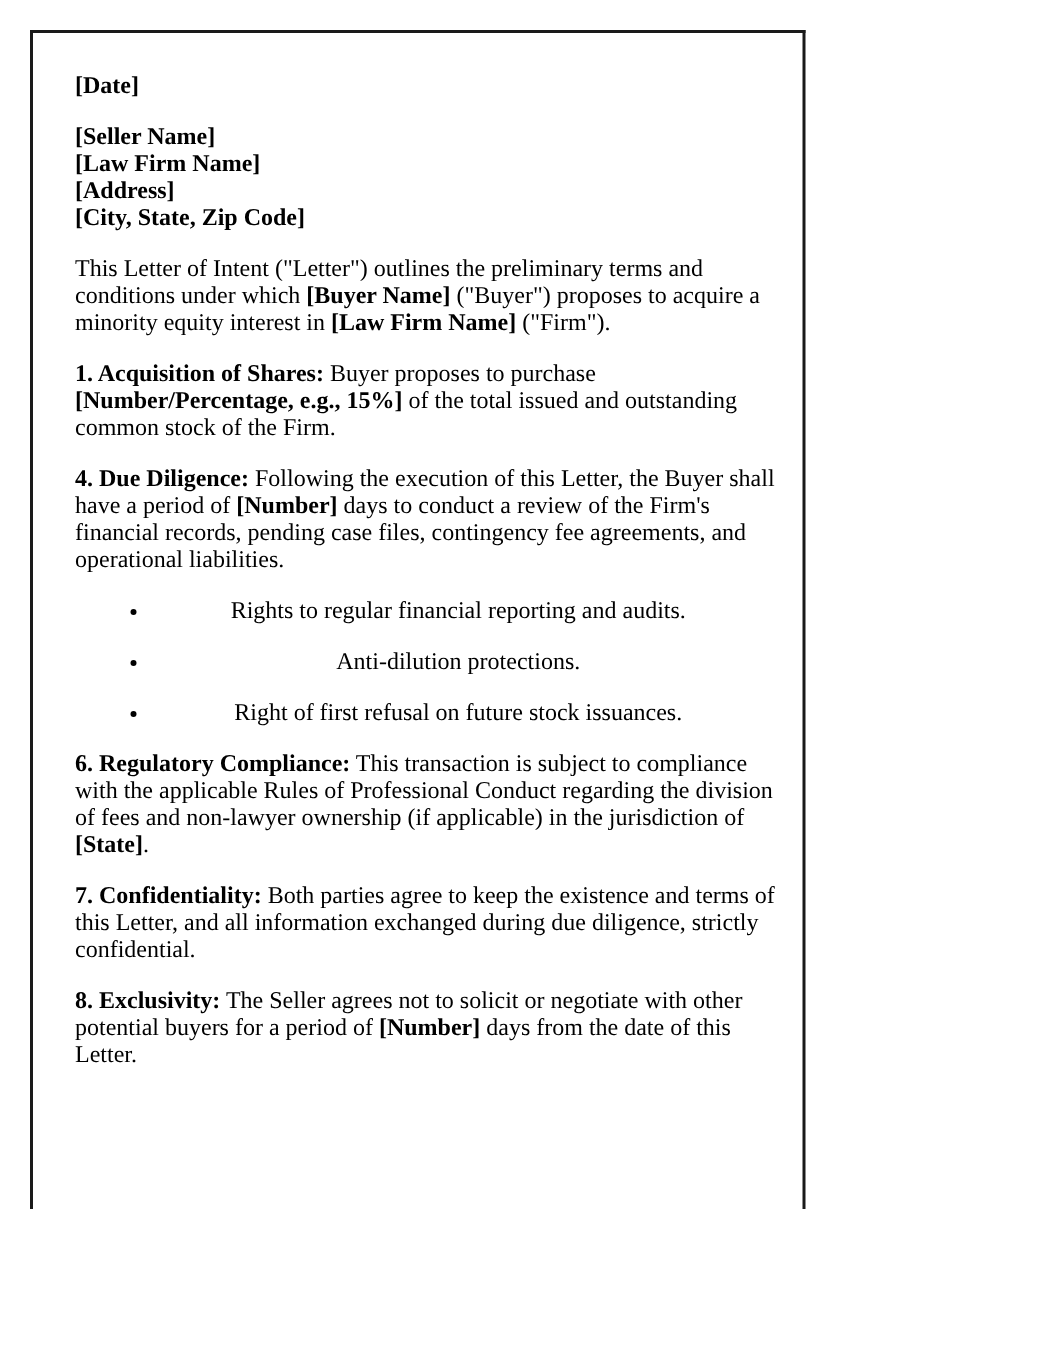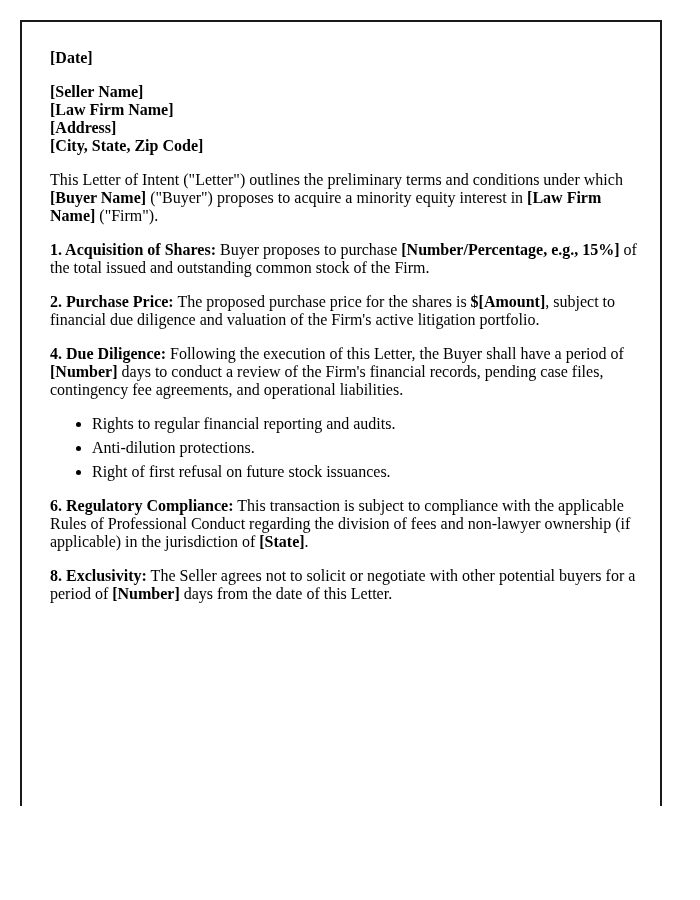--- a/index.html
+++ b/index.html
@@ -12,71 +12,72 @@
     height: 900px;
     position: relative;
     font-family: "Liberation Serif", "DejaVu Serif", serif;
     color: #000000;
     overflow: hidden;
   }
   .letter-frame {
     position: absolute;
     left: 20px;
     top: 20px;
-    width: 642px;
+    width: 517px;
     height: 786px;
     box-sizing: border-box;
     border-top: 2px solid #1a1a1a;
     border-left: 2px solid #1a1a1a;
     border-right: 2px solid #1a1a1a;
     border-bottom: none;
     padding: 27px 10px 0 28px;
     overflow: hidden;
     background: #ffffff;
     font-size: 16px;
     line-height: 18px;
   }
   .letter-frame p {
     margin: 0 0 16px 0;
   }
   .letter-frame ul {
     margin: 16px 0;
     padding-left: 36px;
   }
   .letter-frame li {
-    margin: 6px;
+    margin: 16px;
+    text-align: center;
   }
   .bold { font-weight: bold; }
   b { font-weight: bold; }
 </style>
 </head>
 <body>
 
 <div class="letter-frame">
 
   <p class="bold">[Date]</p>
 
   <p class="bold"><span>[Seller Name]</span><br><span>[Law Firm Name]</span><br><span>[Address]</span><br><span>[City, State, Zip Code]</span></p>
 
 
 
   <p><span>This Letter of Intent ("Letter") outlines the preliminary terms and conditions under which </span><b>[Buyer Name]</b><span> ("Buyer") proposes to acquire a minority equity interest in </span><b>[Law Firm Name]</b><span> ("Firm").</span></p>
 
   <p><b>1. Acquisition of Shares:</b><span> Buyer proposes to purchase </span><b>[Number/Percentage, e.g., 15%]</b><span> of the total issued and outstanding common stock of the Firm.</span></p>
 
-  <p><b>2. Purchase Price:</b><span> The proposed purchase price for the shares is </span><b>$[Amount]</b><span>, subject to financial due diligence and valuation of the Firm's active litigation portfolio.</span></p>
 
 
   <p><b>4. Due Diligence:</b><span> Following the execution of this Letter, the Buyer shall have a period of </span><b>[Number]</b><span> days to conduct a review of the Firm's financial records, pending case files, contingency fee agreements, and operational liabilities.</span></p>
 
 
   <ul>
       <li>Rights to regular financial reporting and audits.</li>
       <li>Anti-dilution protections.</li>
       <li>Right of first refusal on future stock issuances.</li>
     </ul>
 
   <p><b>6. Regulatory Compliance:</b><span> This transaction is subject to compliance with the applicable Rules of Professional Conduct regarding the division of fees and non-lawyer ownership (if applicable) in the jurisdiction of </span><b>[State]</b><span>.</span></p>
 
+  <p><b>7. Confidentiality:</b><span> Both parties agree to keep the existence and terms of this Letter, and all information exchanged during due diligence, strictly confidential.</span></p>
 
   <p><b>8. Exclusivity:</b><span> The Seller agrees not to solicit or negotiate with other potential buyers for a period of </span><b>[Number]</b><span> days from the date of this Letter.</span></p>
 
 </div>
 
 </body></html>

